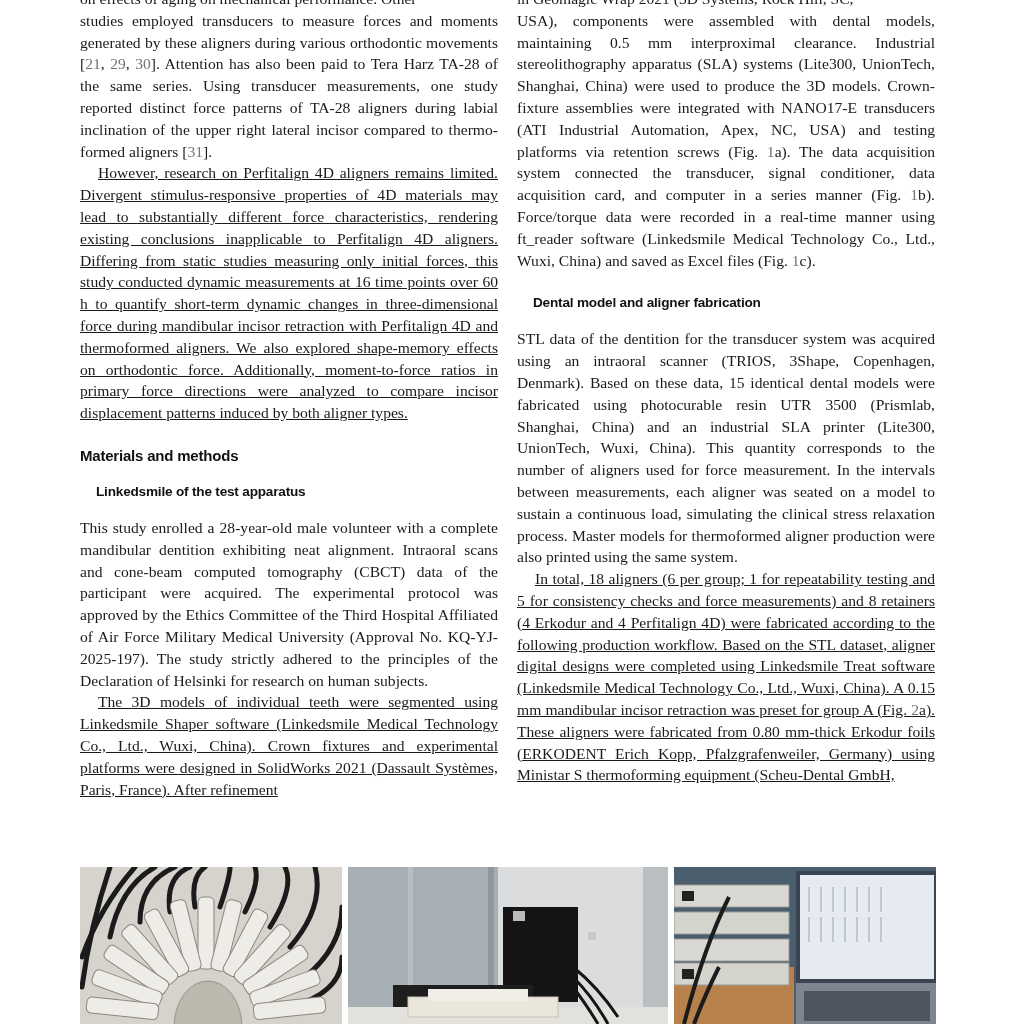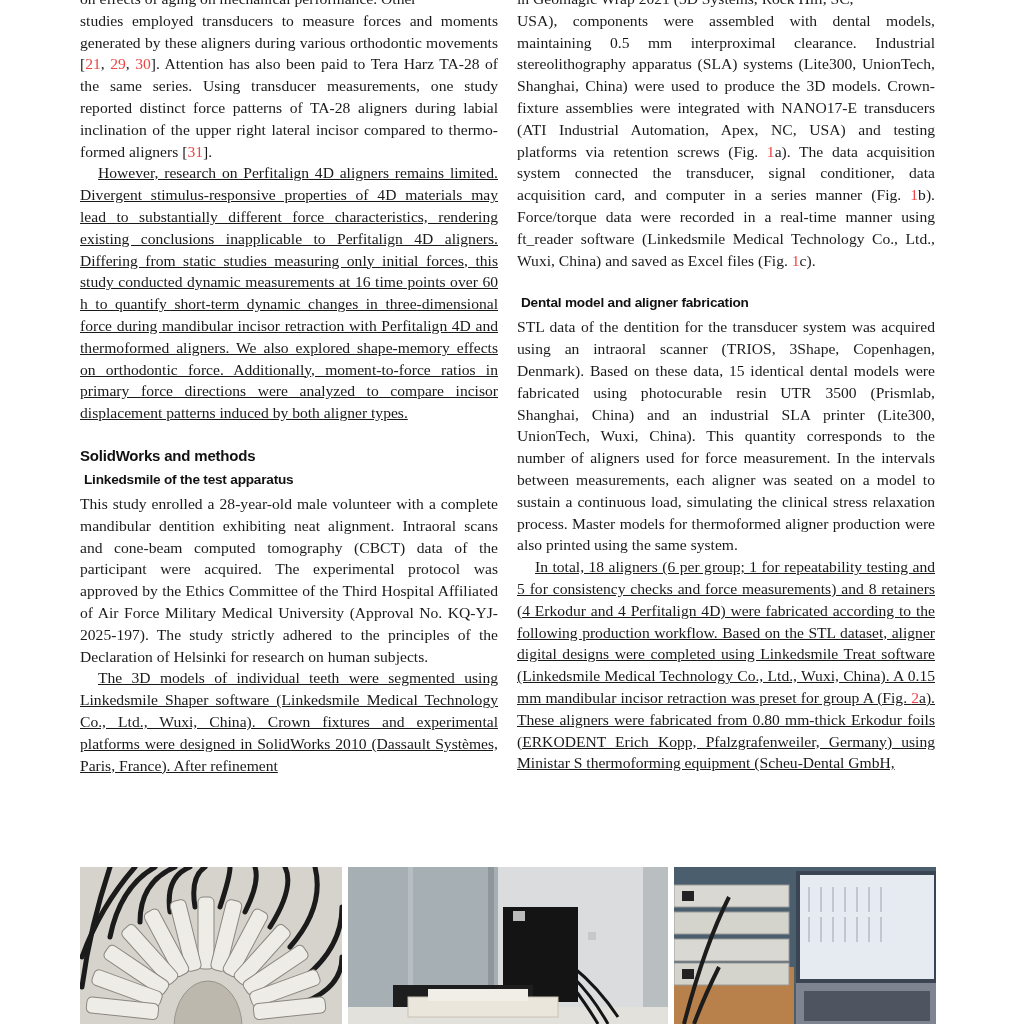--- a/index.html
+++ b/index.html
@@ -3,44 +3,44 @@
 <meta charset="utf-8">
 <style>
   html, body { margin:0; padding:0; background:#ffffff; }
   body { width:1024px; height:1024px; overflow:hidden; position:relative; }
   .page { position:absolute; left:0; top:0; width:1024px; height:1024px; background:#fff; }
   .col { position:absolute; top:-12px; width:418px; font-family:"Liberation Serif","DejaVu Serif",serif; font-size:15.6px; line-height:21.8px; color:#1a1a1a; text-align:justify; hyphens:manual; }
   .col.left { left:80px; }
   .col.right { left:517px; }
   .col p { margin:0; text-indent:0; }
   .col p.indent { text-indent:18px;text-decoration:underline; }
-  .col .ref { color:#ef4444; }
+  .col .ref { color:#737373; }
   .sec-title { font-family:"Liberation Sans","DejaVu Sans",sans-serif; font-weight:bold; font-size:15px; line-height:20px; color:#111; margin:22px 0 0 0; letter-spacing:-0.2px; }
-  .sub-title { font-family:"Liberation Sans","DejaVu Sans",sans-serif; font-weight:bold; font-size:13.6px; line-height:19px; color:#111; margin:4px; letter-spacing:-0.2px; }
+  .sub-title { font-family:"Liberation Sans","DejaVu Sans",sans-serif; font-weight:bold; font-size:13.6px; line-height:19px; color:#111; margin:16px; letter-spacing:-0.2px; }
   .sub-title.spaced { margin-top:22px; }
   .figure { position:absolute; top:867px; left:80px; width:856px; height:157px; }
   .photo { position:absolute; top:0; height:157px; overflow:hidden; }
   .photo.a { left:0; width:262px; background:linear-gradient(180deg,#d9d7d2 0%,#cfccc6 100%); }
   .photo.b { left:268px; width:320px; background:linear-gradient(180deg,#a9b2b8 0%,#c4c9cc 50%,#d6d8da 100%); }
   .photo.c { left:594px; width:262px; background:#3a4a58; }
   svg { display:block; }
 </style>
 </head>
 <body>
 
 <div class="page">
 
   <div class="col left">
     <p>on effects of aging on mechanical performance. Other</p>
     <p><span>studies employed transducers to measure forces and</span> <span>moments generated by these aligners during various</span> <span>orthodontic movements </span>[<a class="ref">21</a>, <a class="ref">29</a>, <a class="ref">30</a>]<span>. Attention has also been paid to Tera Harz TA-28 of the same series. Using transducer measurements, one study reported distinct force patterns of TA-28 aligners during labial inclination of the upper right lateral incisor compared to thermo­formed aligners </span>[<a class="ref">31</a>]<span>.</span></p>
     <p class="indent">However, research on Perfitalign 4D aligners remains limited. Divergent stimulus-responsive properties of 4D materials may lead to substantially different force char­acteristics, rendering existing conclusions inapplicable to Perfitalign 4D aligners. Differing from static studies mea­suring only initial forces, this study conducted dynamic measurements at 16 time points over 60 h to quan­tify short-term dynamic changes in three-dimensional force during mandibular incisor retraction with Perfit­align 4D and thermoformed aligners. We also explored shape-memory effects on orthodontic force. Addition­ally, moment-to-force ratios in primary force directions were analyzed to compare incisor displacement patterns induced by both aligner types.</p>
-    <h2 class="sec-title">SolidWorks and methods</h2>
+    <h2 class="sec-title">Materials and methods</h2>
     <h3 class="sub-title">Linkedsmile of the test apparatus</h3>
     <p>This study enrolled a 28-year-old male volunteer with a complete mandibular dentition exhibiting neat align­ment. Intraoral scans and cone-beam computed tomog­raphy (CBCT) data of the participant were acquired. The experimental protocol was approved by the Ethics Com­mittee of the Third Hospital Affiliated of Air Force Mili­tary Medical University (Approval No. KQ-YJ-2025-197). The study strictly adhered to the principles of the Decla­ration of Helsinki for research on human subjects.</p>
-    <p class="indent">The 3D models of individual teeth were segmented using Linkedsmile Shaper software (Linkedsmile Medi­cal Technology Co., Ltd., Wuxi, China). Crown fixtures and experimental platforms were designed in SolidWorks 2010 (Dassault Systèmes, Paris, France). After refinement</p>
+    <p class="indent">The 3D models of individual teeth were segmented using Linkedsmile Shaper software (Linkedsmile Medi­cal Technology Co., Ltd., Wuxi, China). Crown fixtures and experimental platforms were designed in SolidWorks 2021 (Dassault Systèmes, Paris, France). After refinement</p>
   </div>
 
   <div class="col right">
     <p>in Geomagic Wrap 2021 (3D Systems, Rock Hill, SC,</p>
     <p><span>USA), components were assembled with dental models, maintaining 0.5 mm interproximal clearance. Industrial stereolithography apparatus (SLA) systems (Lite300, UnionTech, Shanghai, China) were used to produce the 3D models. Crown-fixture assemblies were integrated with NANO17-E transducers (ATI Industrial Automa­tion, Apex, NC, USA) and testing platforms via retention screws (Fig. </span><a class="ref">1</a><span>a). The data acquisition system connected the transducer, signal conditioner, data acquisition card, and computer in a series manner (Fig. </span><a class="ref">1</a><span>b). Force/torque data were recorded in a real-time manner using ft_reader software (Linkedsmile Medical Technology Co., Ltd., Wuxi, China) and saved as Excel files (Fig. </span><a class="ref">1</a><span>c).</span></p>
     <h3 class="sub-title spaced">Dental model and aligner fabrication</h3>
     <p>STL data of the dentition for the transducer system was acquired using an intraoral scanner (TRIOS, 3Shape, Copenhagen, Denmark). Based on these data, 15 identical dental models were fabricated using photocurable resin UTR 3500 (Prismlab, Shanghai, China) and an industrial SLA printer (Lite300, UnionTech, Wuxi, China). This quantity corresponds to the number of aligners used for force measurement. In the intervals between measure­ments, each aligner was seated on a model to sustain a continuous load, simulating the clinical stress relaxation process. Master models for thermoformed aligner pro­duction were also printed using the same system.</p>
     <p class="indent"><span>In total, 18 aligners (6 per group; 1 for repeatabil­ity testing and 5 for consistency checks and force mea­surements) and 8 retainers (4 Erkodur and 4 Perfitalign 4D) were fabricated according to the following produc­tion workflow. Based on the STL dataset, aligner digital designs were completed using Linkedsmile Treat soft­ware (Linkedsmile Medical Technology Co., Ltd., Wuxi, China). A 0.15 mm mandibular incisor retraction was preset for group A (Fig. </span><a class="ref">2</a><span>a). These aligners were fabri­cated from 0.80 mm-thick Erkodur foils (ERKODENT Erich Kopp, Pfalzgrafenweiler, Germany) using Minis­tar S thermoforming equipment (Scheu-Dental GmbH,</span></p>
   </div>
 

